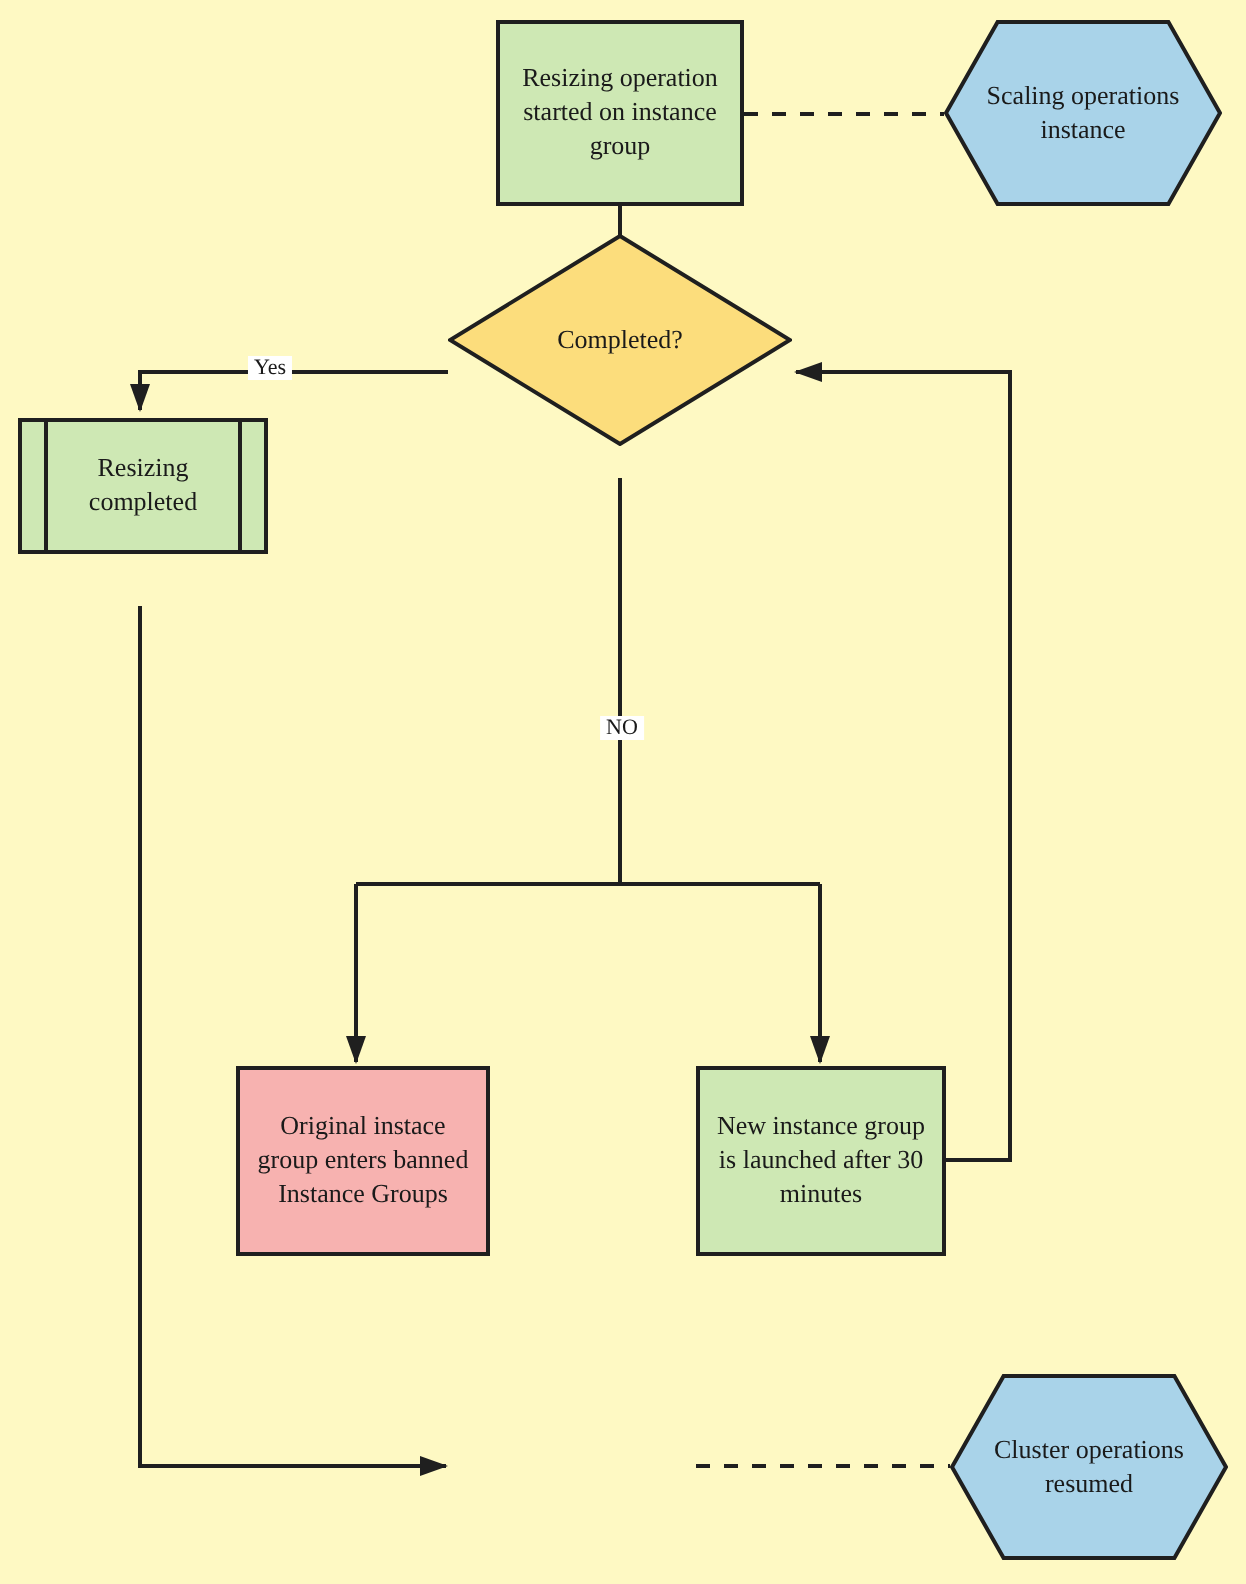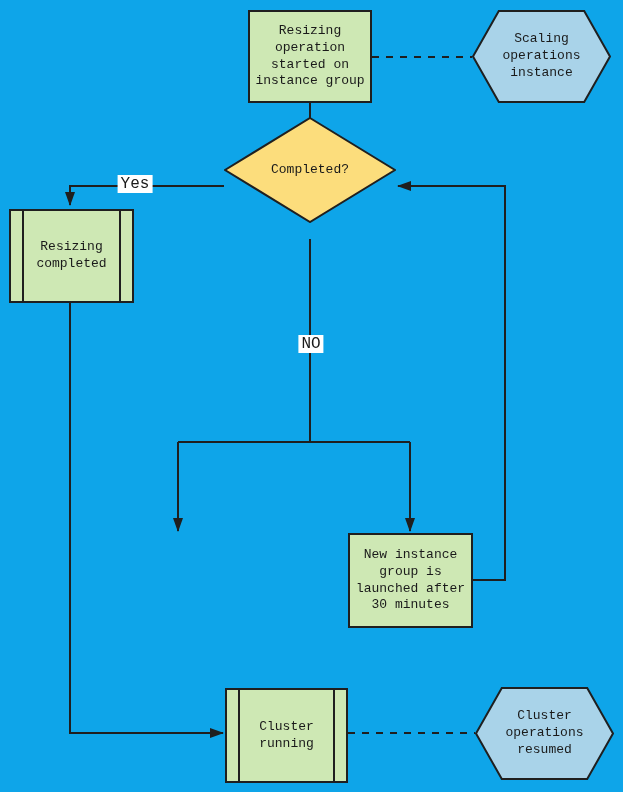--- a/index.html
+++ b/index.html
@@ -1,21 +1,21 @@
 <!DOCTYPE html>
 <html><head>
 <meta charset="utf-8">
 <style>
   html, body { margin: 0; padding: 0; background: #ffffff; }
   #canvas {
     position: relative;
     width: 623px;
     height: 792px;
-    background: #0ea5e9;
-    font-family: Liberation Mono, monospace;
+    background: #fef9c3;
+    font-family: Liberation Serif, serif;
     color: #1a1a1a;
     overflow: hidden;
   }
   #connectors {
     position: absolute;
     left: 0; top: 0;
     width: 623px; height: 792px;
   }
   .edge { stroke: #1f1f1f; stroke-width: 2; fill: none; }
   .edge.dashed { stroke-dasharray: 7 7; }
@@ -35,21 +35,21 @@
     position: absolute; top: 0; bottom: 0; width: 2px;
     background: #1f1f1f;
   }
   .bar-left  { left: 11px; }
   .bar-right { right: 11px; }
   .edge-label {
     position: absolute;
     transform: translate(-50%, -50%);
     background: #ffffff;
     padding: 0 3px;
-    font-size: 16px;
+    font-size: 11px;
     color: #1a1a1a;
     white-space: nowrap;
   }
   .lbl-w112 { width: 116px; margin: 0 auto; }
 </style>
 </head>
 <body>
 
 <div id="canvas">
 
@@ -95,48 +95,46 @@
 
   <div class="node" style="left:224px; top:117px; width:172px; height:106px;">
     <svg class="shape-svg" viewBox="0 0 172 106" xmlns="http://www.w3.org/2000/svg">
       <polygon points="86,1 171,53 86,105 1,53" stroke="#1f1f1f" stroke-width="2" fill="#fcdd7c"></polygon>
     </svg>
     <div class="label">
       <span>Completed?</span>
     </div>
   </div>
 
-  <div class="node rect-node" style="left: 9px; top: 209px; width: 125px; height: 94px; background-color: rgb(206, 232, 180);">
+  <div class="node rect-node" style="left: 9px; top: 209px; width: 125px; height: 68px; background-color: rgb(206, 232, 180);">
     <div class="bar bar-left"></div>
     <div class="bar bar-right"></div>
     <div class="label">
       <span style="width:80px;">Resizing completed</span>
     </div>
   </div>
 
+  <div class="node rect-node" style="left: 118px; top: 533px; width: 127px; height: 95px; background-color: rgb(247, 178, 176);">
+    <div class="label">
+      <span style="width:106px;">Original instace group enters banned Instance Groups</span>
+    </div>
+  </div>
 
   <div class="node rect-node" style="left: 348px; top: 533px; width: 125px; height: 95px; background-color: rgb(206, 232, 180);">
     <div class="label">
       <span style="width:112px;text-align:center;">New instance group is launched after 30 minutes</span>
     </div>
   </div>
 
-  <div class="node rect-node" style="left: 225px; top: 688px; width: 123px; height: 95px; background-color: rgb(206, 232, 180);">
-    <div class="bar bar-left"></div>
-    <div class="bar bar-right"></div>
-    <div class="label">
-      <span style="width:60px;">Cluster running</span>
-    </div>
-  </div>
 
   <div class="node" style="left:475px; top:687px; width:139px; height:93px;">
     <svg class="shape-svg" viewBox="0 0 139 93" xmlns="http://www.w3.org/2000/svg">
       <polygon points="1,46.5 26.8,1 112.2,1 138,46.5 112.2,92 26.8,92" stroke="#1f1f1f" stroke-width="2" fill="#a9d3e9"></polygon>
     </svg>
     <div class="label">
       <span class="lbl-w112">Cluster operations resumed</span>
     </div>
   </div>
 
   <div class="edge-label" style="left:135px; top:184px;">Yes</div>
-  <div class="edge-label" style="left:311px; top:344px;">NO</div>
+  <div class="edge-label" style="left:311px; top:364px;">NO</div>
 
 </div>
 
 </body></html>

